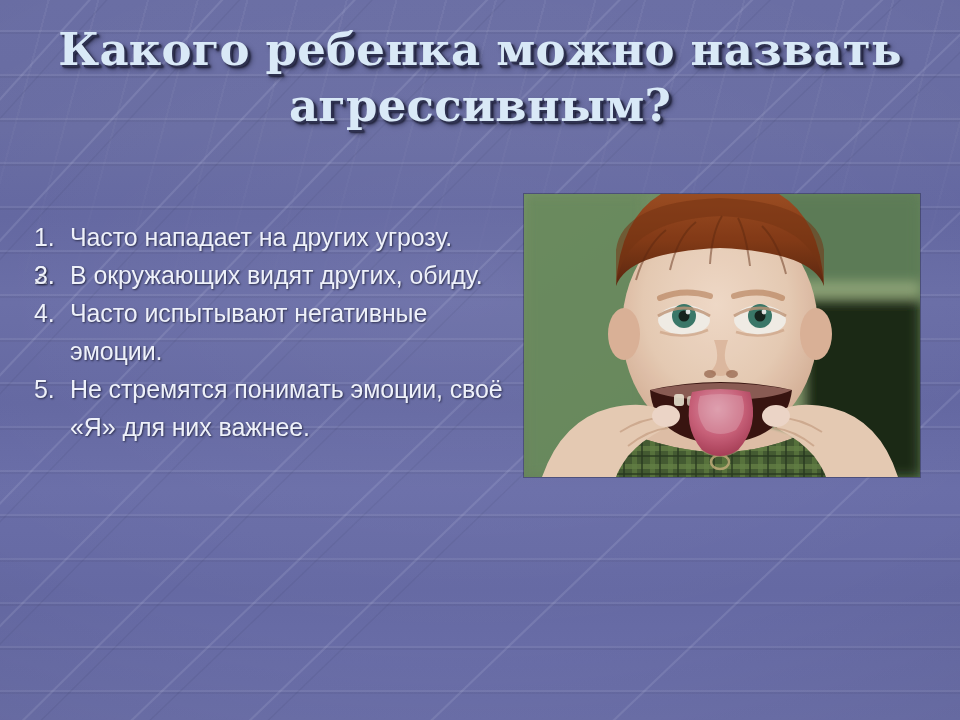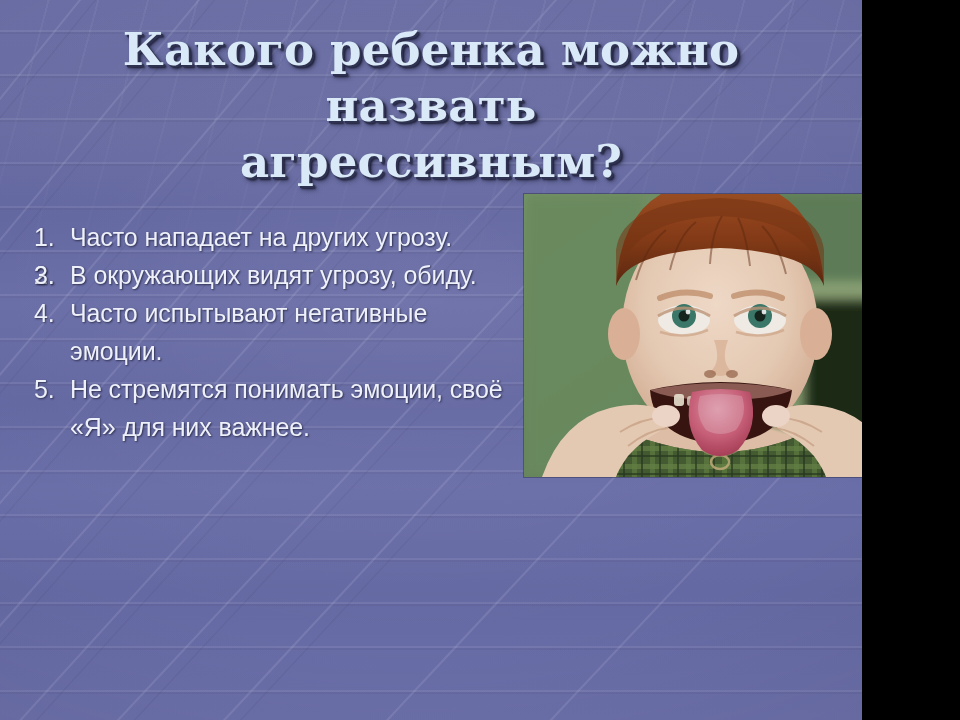--- a/index.html
+++ b/index.html
@@ -4,21 +4,21 @@
 <title>Presentation Slide</title>
 <style>
   html, body {
     margin: 0;
     padding: 0;
     background: #000;
   }
 
   #slide {
     position: relative;
-    width: 862px;
+    width: 960px;
     height: 720px;
     overflow: hidden;
     font-family: "Liberation Sans", "DejaVu Sans", sans-serif;
     background: #676ba0;
   }
 
   
   .bg-base {
     position: absolute;
     inset: 0;
@@ -200,21 +200,21 @@
   <ul id="bullet-list">
     <li>
       <span class="num">1.</span>
       <span>Часто нападает на других угрозу.</span>
     </li>
     <li>
       <span class="num">2.</span>
     </li>
     <li>
       <span class="num">3.</span>
-      <span>В окружающих видят угрозу, обиду.</span>
+      <span>В окружающих видят других, обиду.</span>
     </li>
     <li>
       <span class="num">4.</span>
       <span>Часто испытывают негативные эмоции.</span>
     </li>
     <li>
       <span class="num">5.</span>
       <span>Не стремятся понимать эмоции, своё «Я» для них важнее.</span>
     </li>
   </ul>

